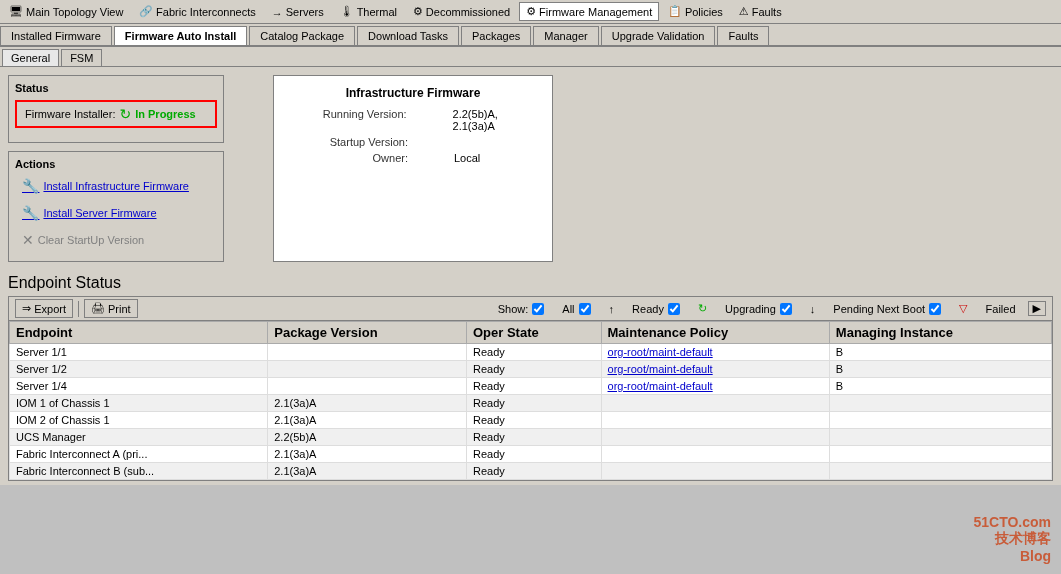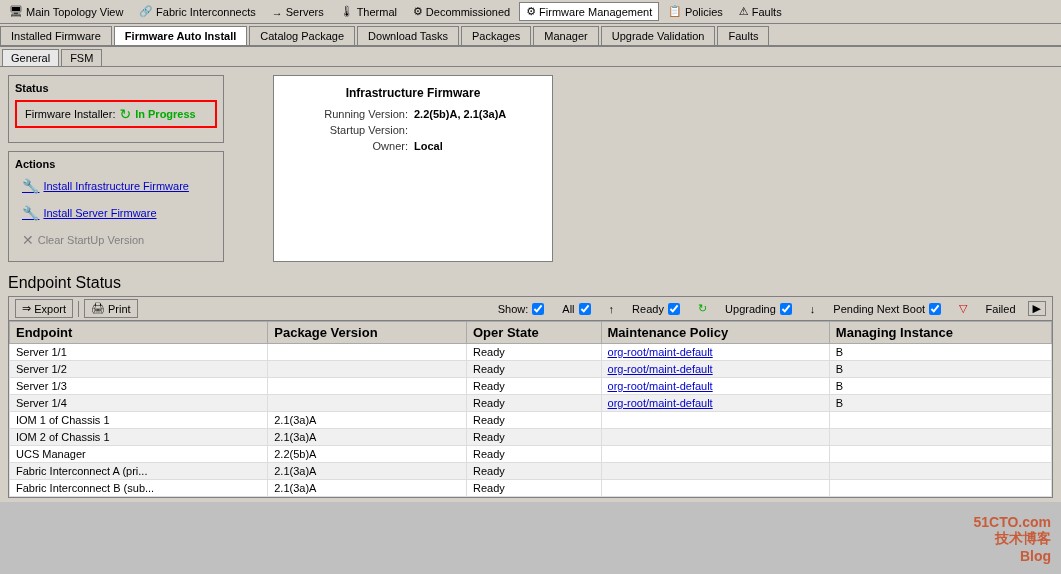--- a/index.html
+++ b/index.html
@@ -29,23 +29,23 @@
     .status-indicator { border: 2px solid #f00; padding: 4px 8px; font-size: 11px; margin-bottom: 8px; background: #d4d0c8; display: flex; align-items: center; gap: 4px; }
     .progress-icon { color: #00aa00; font-size: 14px; }
     .in-progress { color: #00aa00; font-weight: bold; }
     .actions-title { font-weight: bold; font-size: 11px; margin-bottom: 4px; }
     .action-btn { display: flex; align-items: center; gap: 4px; padding: 3px 6px; font-size: 11px; cursor: pointer; margin-bottom: 3px; background: #d4d0c8; border: 1px solid transparent; color: #0000cc; text-decoration: underline; }
     .action-btn.disabled { color: #808080; text-decoration: none; cursor: default; }
 
     
     .infra-box { border: 1px solid #808080; background: #fff; padding: 10px; flex: 1; max-width: 280px; }
     .infra-title { font-weight: bold; font-size: 12px; margin-bottom: 8px; text-align: center; }
-    .infra-row { display: flex; margin-bottom: 4px; font-size: 11px; }
+    .infra-row { display: flex; margin-bottom: 4px; font-size: 11px; gap: 40px; }
     .infra-label { width: 130px; text-align: right; padding-right: 6px; color: #333; }
-    .infra-value { font-weight: bold; }
+    .infra-value { font-weight: normal; }
 
     
     .endpoint-section { background: #d4d0c8; padding: 4px 8px; }
     .endpoint-title { font-weight: normal; font-size: 16px; margin-bottom: 4px; }
 
     
     .toolbar { display: flex; align-items: center; background: #d4d0c8; border: 1px solid #808080; border-bottom: none; padding: 2px 6px; gap: 2px; justify-content: space-between; }
     .toolbar-left { display: flex; gap: 2px; align-items: center; }
     .toolbar-btn { display: flex; align-items: center; gap: 3px; padding: 2px 6px; font-size: 11px; cursor: pointer; border: 1px solid #808080; background: #d4d0c8; }
     .toolbar-separator { width: 1px; height: 16px; background: #808080; margin: 0 3px; }
@@ -256,27 +256,20 @@
             <td>B</td>
           </tr>
           <tr>
             <td>Server 1/2</td>
             <td></td>
             <td>Ready</td>
             <td class="link-cell">org-root/maint-default</td>
             <td>B</td>
           </tr>
           <tr>
-            <td>Server 1/3</td>
-            <td></td>
-            <td>Ready</td>
-            <td class="link-cell">org-root/maint-default</td>
-            <td>B</td>
-          </tr>
-          <tr>
             <td>Server 1/4</td>
             <td></td>
             <td>Ready</td>
             <td class="link-cell">org-root/maint-default</td>
             <td>B</td>
           </tr>
           <tr>
             <td>IOM 1 of Chassis 1</td>
             <td>2.1(3a)A</td>
             <td>Ready</td>

